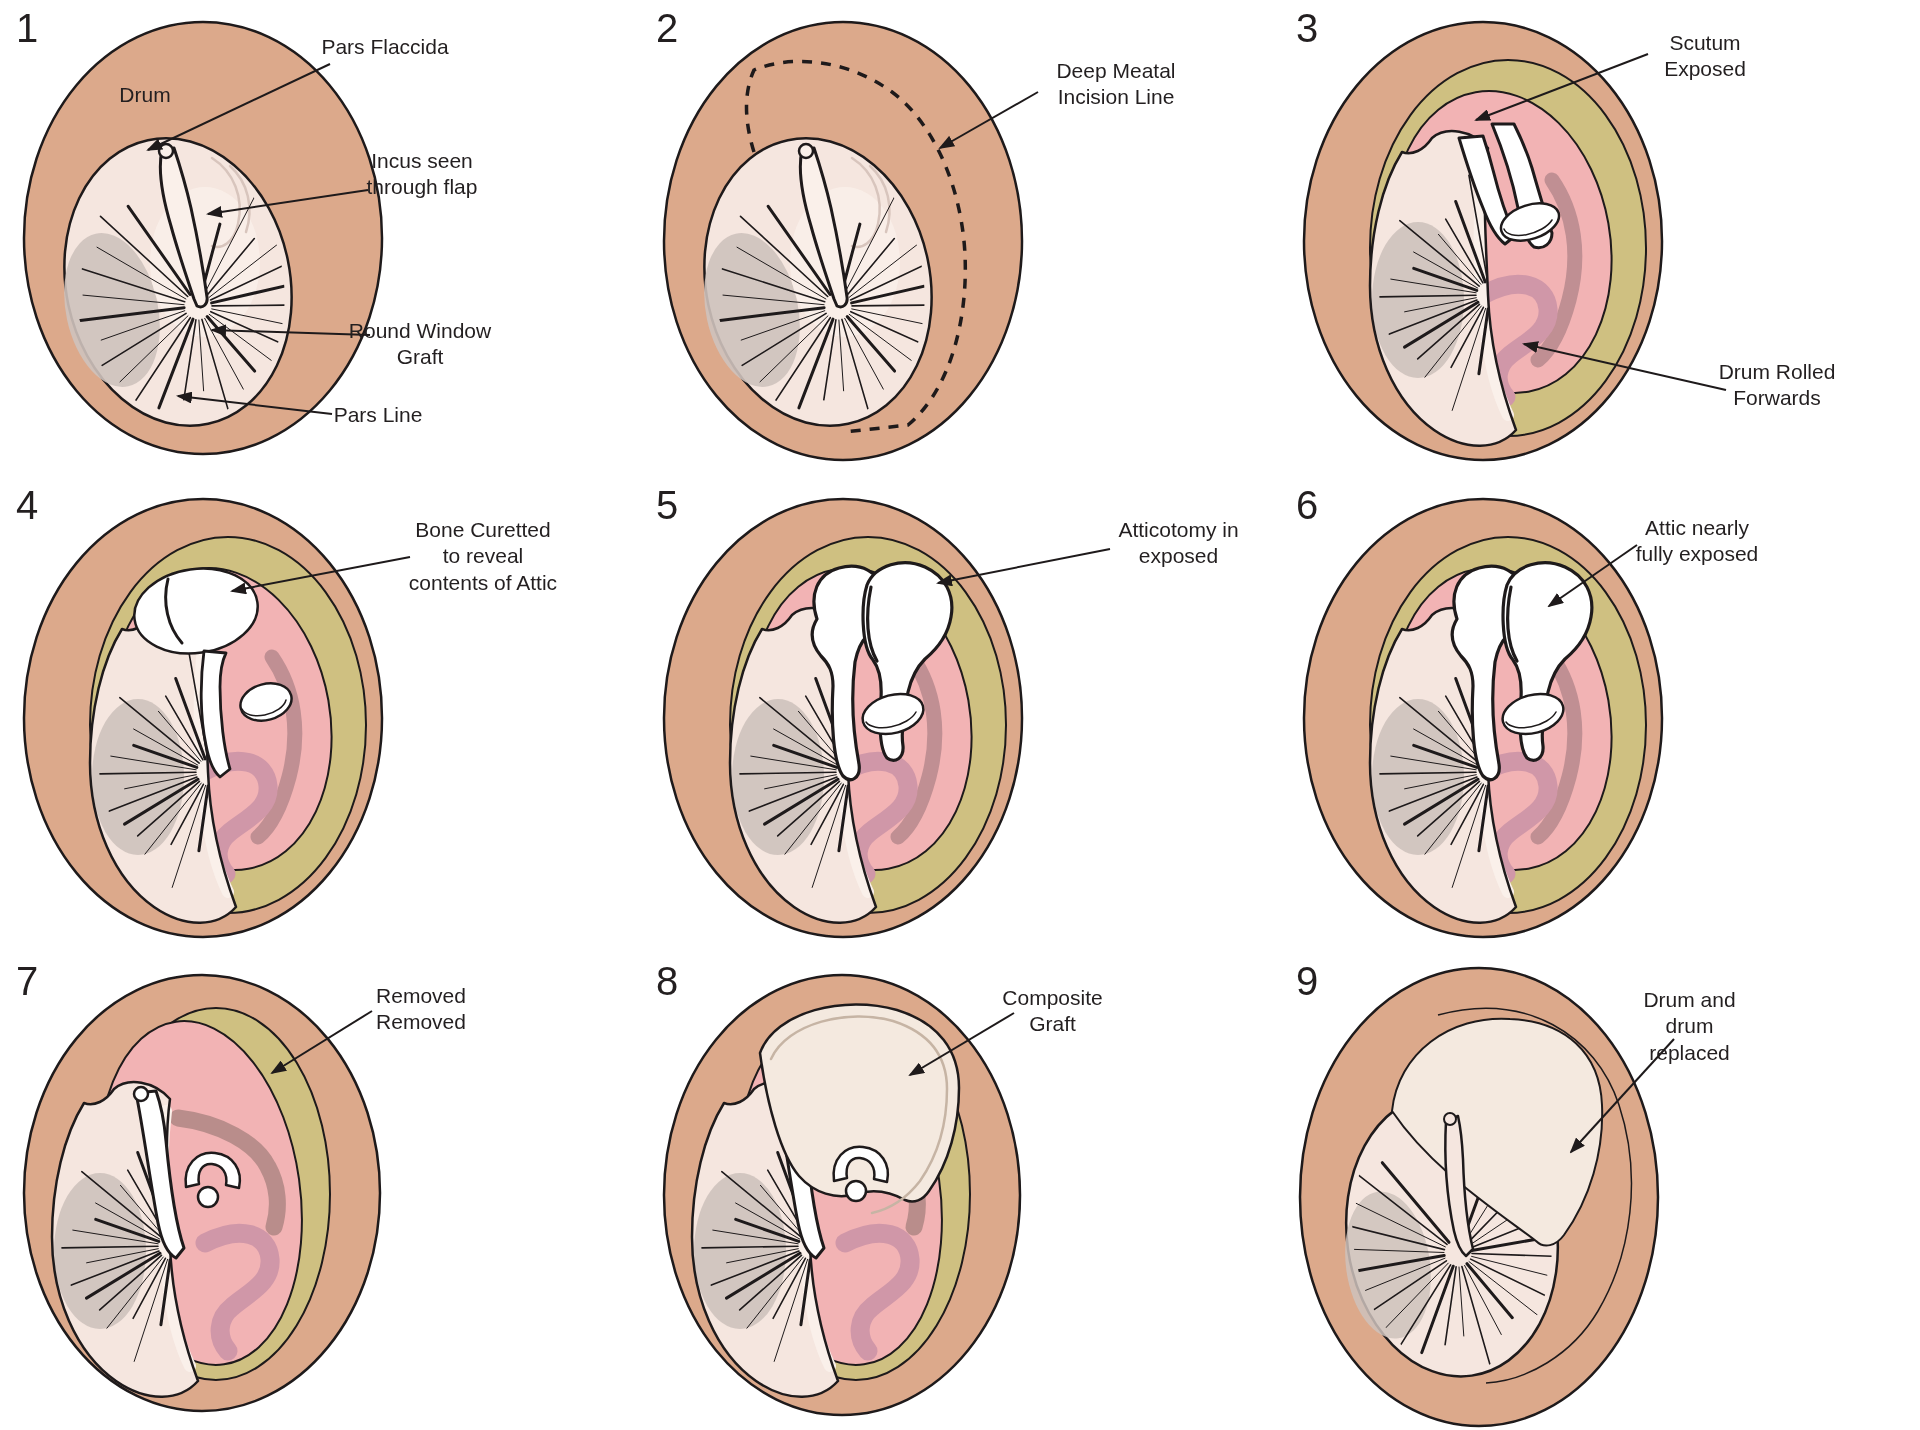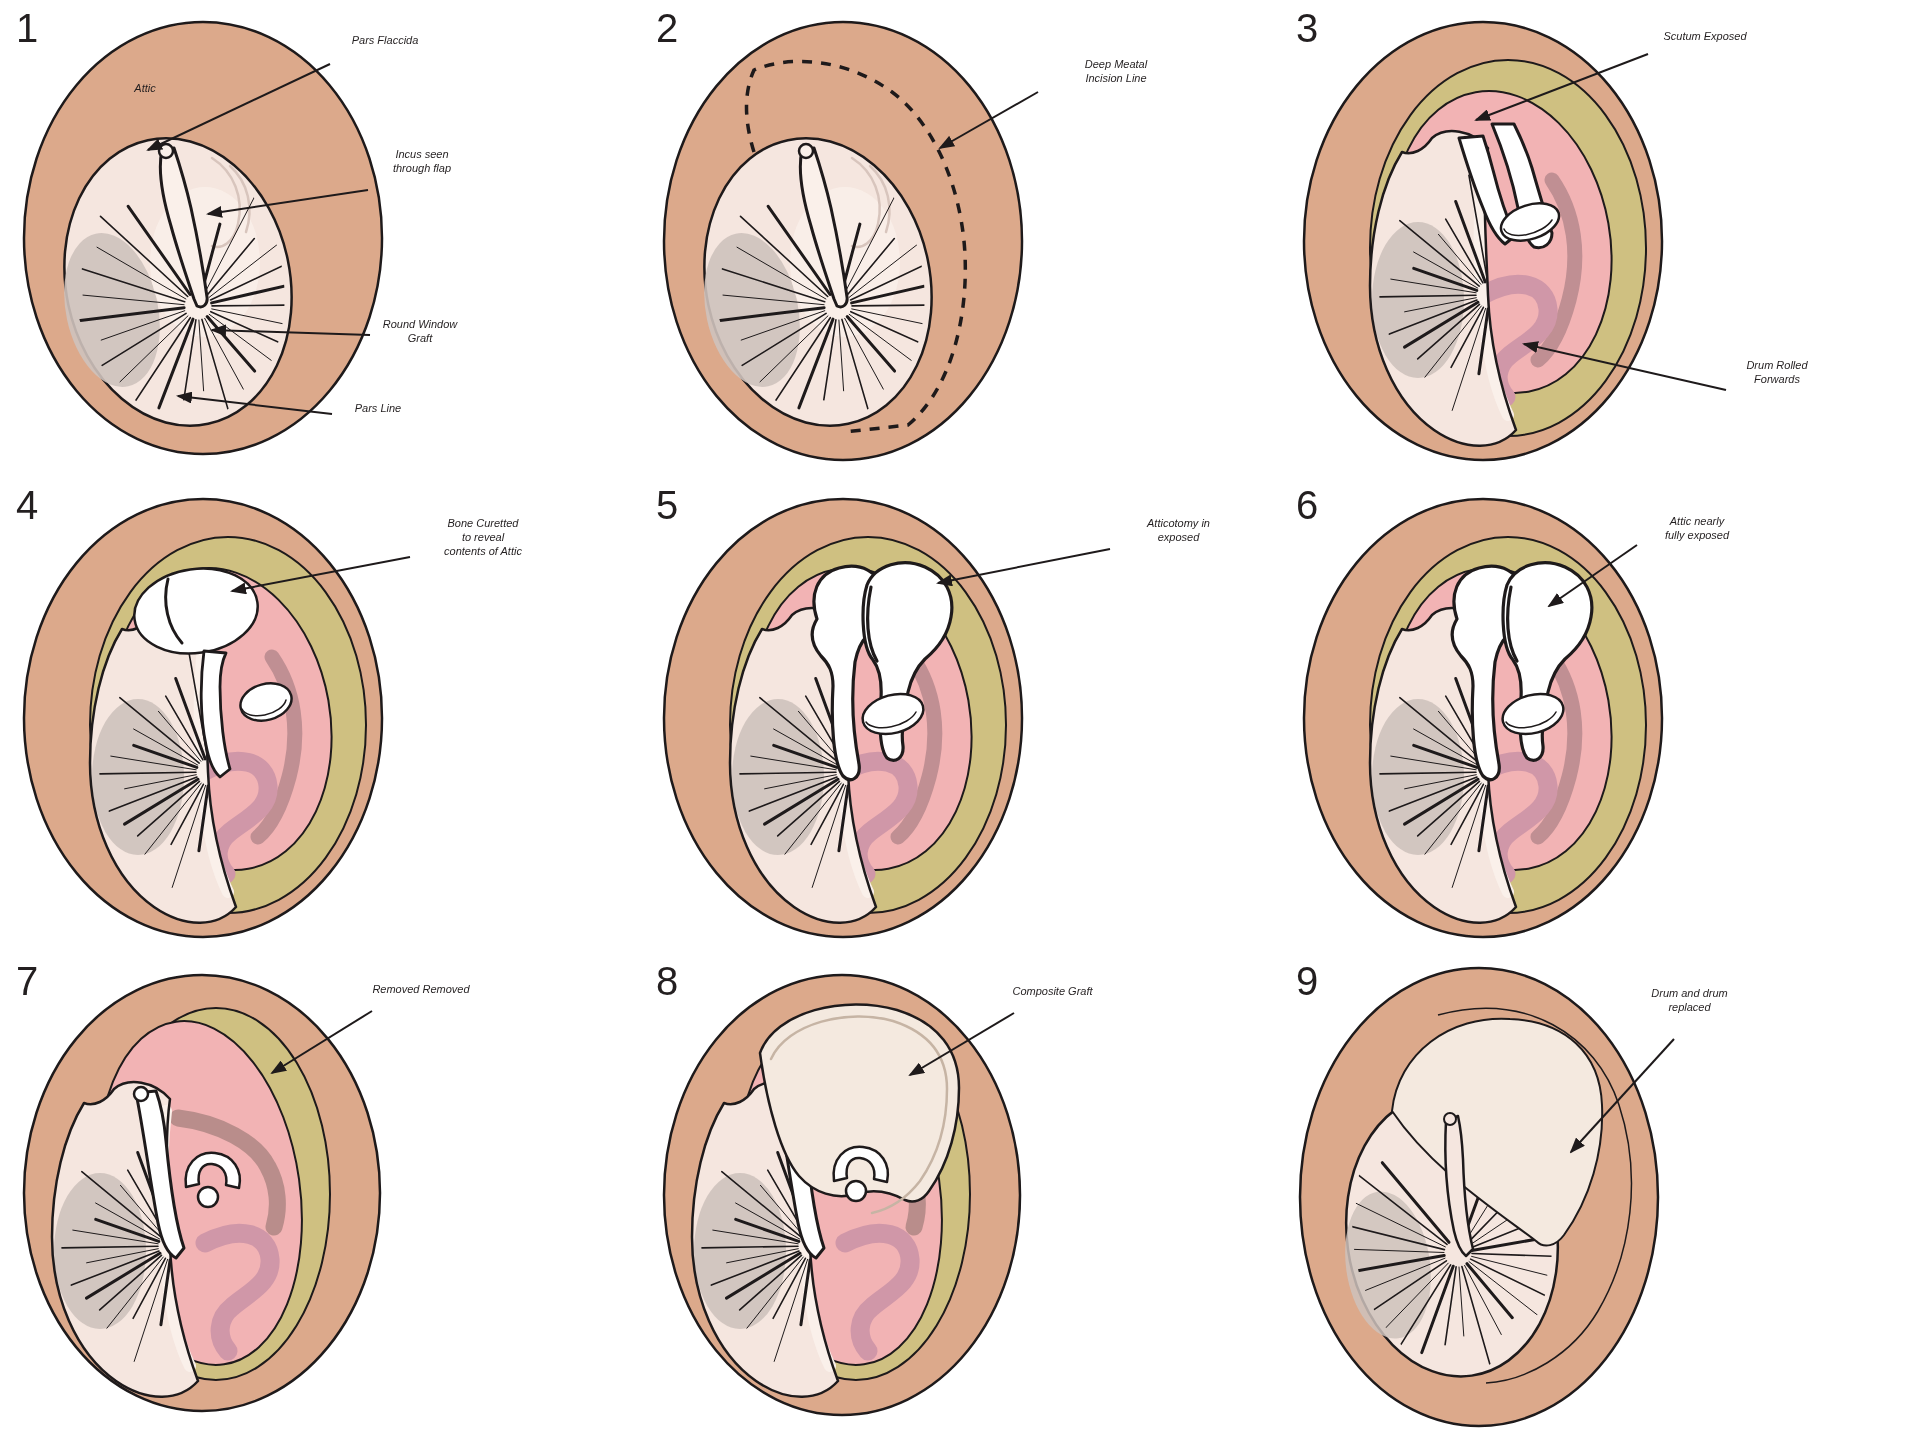--- a/index.html
+++ b/index.html
@@ -1,22 +1,22 @@
 <!DOCTYPE html>
 <html style="--canal: #DCA98B; --olive: #CFC081; --pink: #F2B3B4; --swirl: #D097A8; --band: #C08F93; --mauve: #B98D8B; --drum: #F5E6DF; --drum-light: #FAF0EA; --drum-gray: #CEC2BC; --bone: #FFFFFF; --graft: #F4E9DF; --ink: #1E1A1B;"><head>
 <meta charset="utf-8">
 <style>
   html,body{margin:0;padding:0;background:#ffffff;}
   .stage{position:relative;width:1920px;height:1430px;background:#fff;
          font-family:"Liberation Sans",sans-serif;color:#231F20;overflow:hidden;}
   .panel{position:absolute;width:640px;height:477px;}
   .panel svg{position:absolute;left:0;top:0;}
   .num{position:absolute;left:16px;top:6px;font-size:40px;color:#231F20;}
-  .label{position:absolute;font-size:11px;line-height:1.25;text-align:center;
-         white-space:pre-line;color:#231F20;font-style:italic;}
+  .label{position:absolute;font-size:21px;line-height:1.25;text-align:center;
+         white-space:pre-line;color:#231F20;}
   .shape{stroke-linejoin:round;stroke-linecap:round;}
 </style>
 </head>
 <body>
 
 <svg style="position:absolute;width:0;height:0" aria-hidden="true">
   <defs>
     <marker id="ah" markerUnits="userSpaceOnUse" markerWidth="16" markerHeight="12" refX="14" refY="6" orient="auto">
       <path d="M0,0 L16,6 L0,12 Z" fill="var(--ink)"></path>
     </marker>
@@ -132,21 +132,21 @@
       <ellipse class="shape" cx="203" cy="238" rx="179" ry="216" fill="var(--canal)" stroke="var(--ink)" stroke-width="2.5"></ellipse>
       <use href="#g-fulldrum"></use>
       <g stroke="var(--ink)" stroke-width="2">
         <line x1="330" y1="64" x2="148" y2="150" marker-end="url(#ah)"></line>
         <line x1="368" y1="190" x2="208" y2="214" marker-end="url(#ah)"></line>
         <line x1="370" y1="335" x2="212" y2="330" marker-end="url(#ah)"></line>
         <line x1="332" y1="414" x2="178" y2="396" marker-end="url(#ah)"></line>
       </g>
     </svg>
     <div class="num">1</div>
-    <div class="label" style="left:105px;top:82px;width:80px">Attic</div>
+    <div class="label" style="left:105px;top:82px;width:80px">Drum</div>
     <div class="label" style="left:310px;top:34px;width:150px">Pars Flaccida</div>
     <div class="label" style="left:352px;top:148px;width:140px">Incus seen
 through flap</div>
     <div class="label" style="left:345px;top:318px;width:150px">Round Window
 Graft</div>
     <div class="label" style="left:318px;top:402px;width:120px">Pars Line</div>
   </div>
 
   <div class="panel" style="left:640px;top:0">
     <svg width="640" height="477" viewBox="0 0 640 477">

